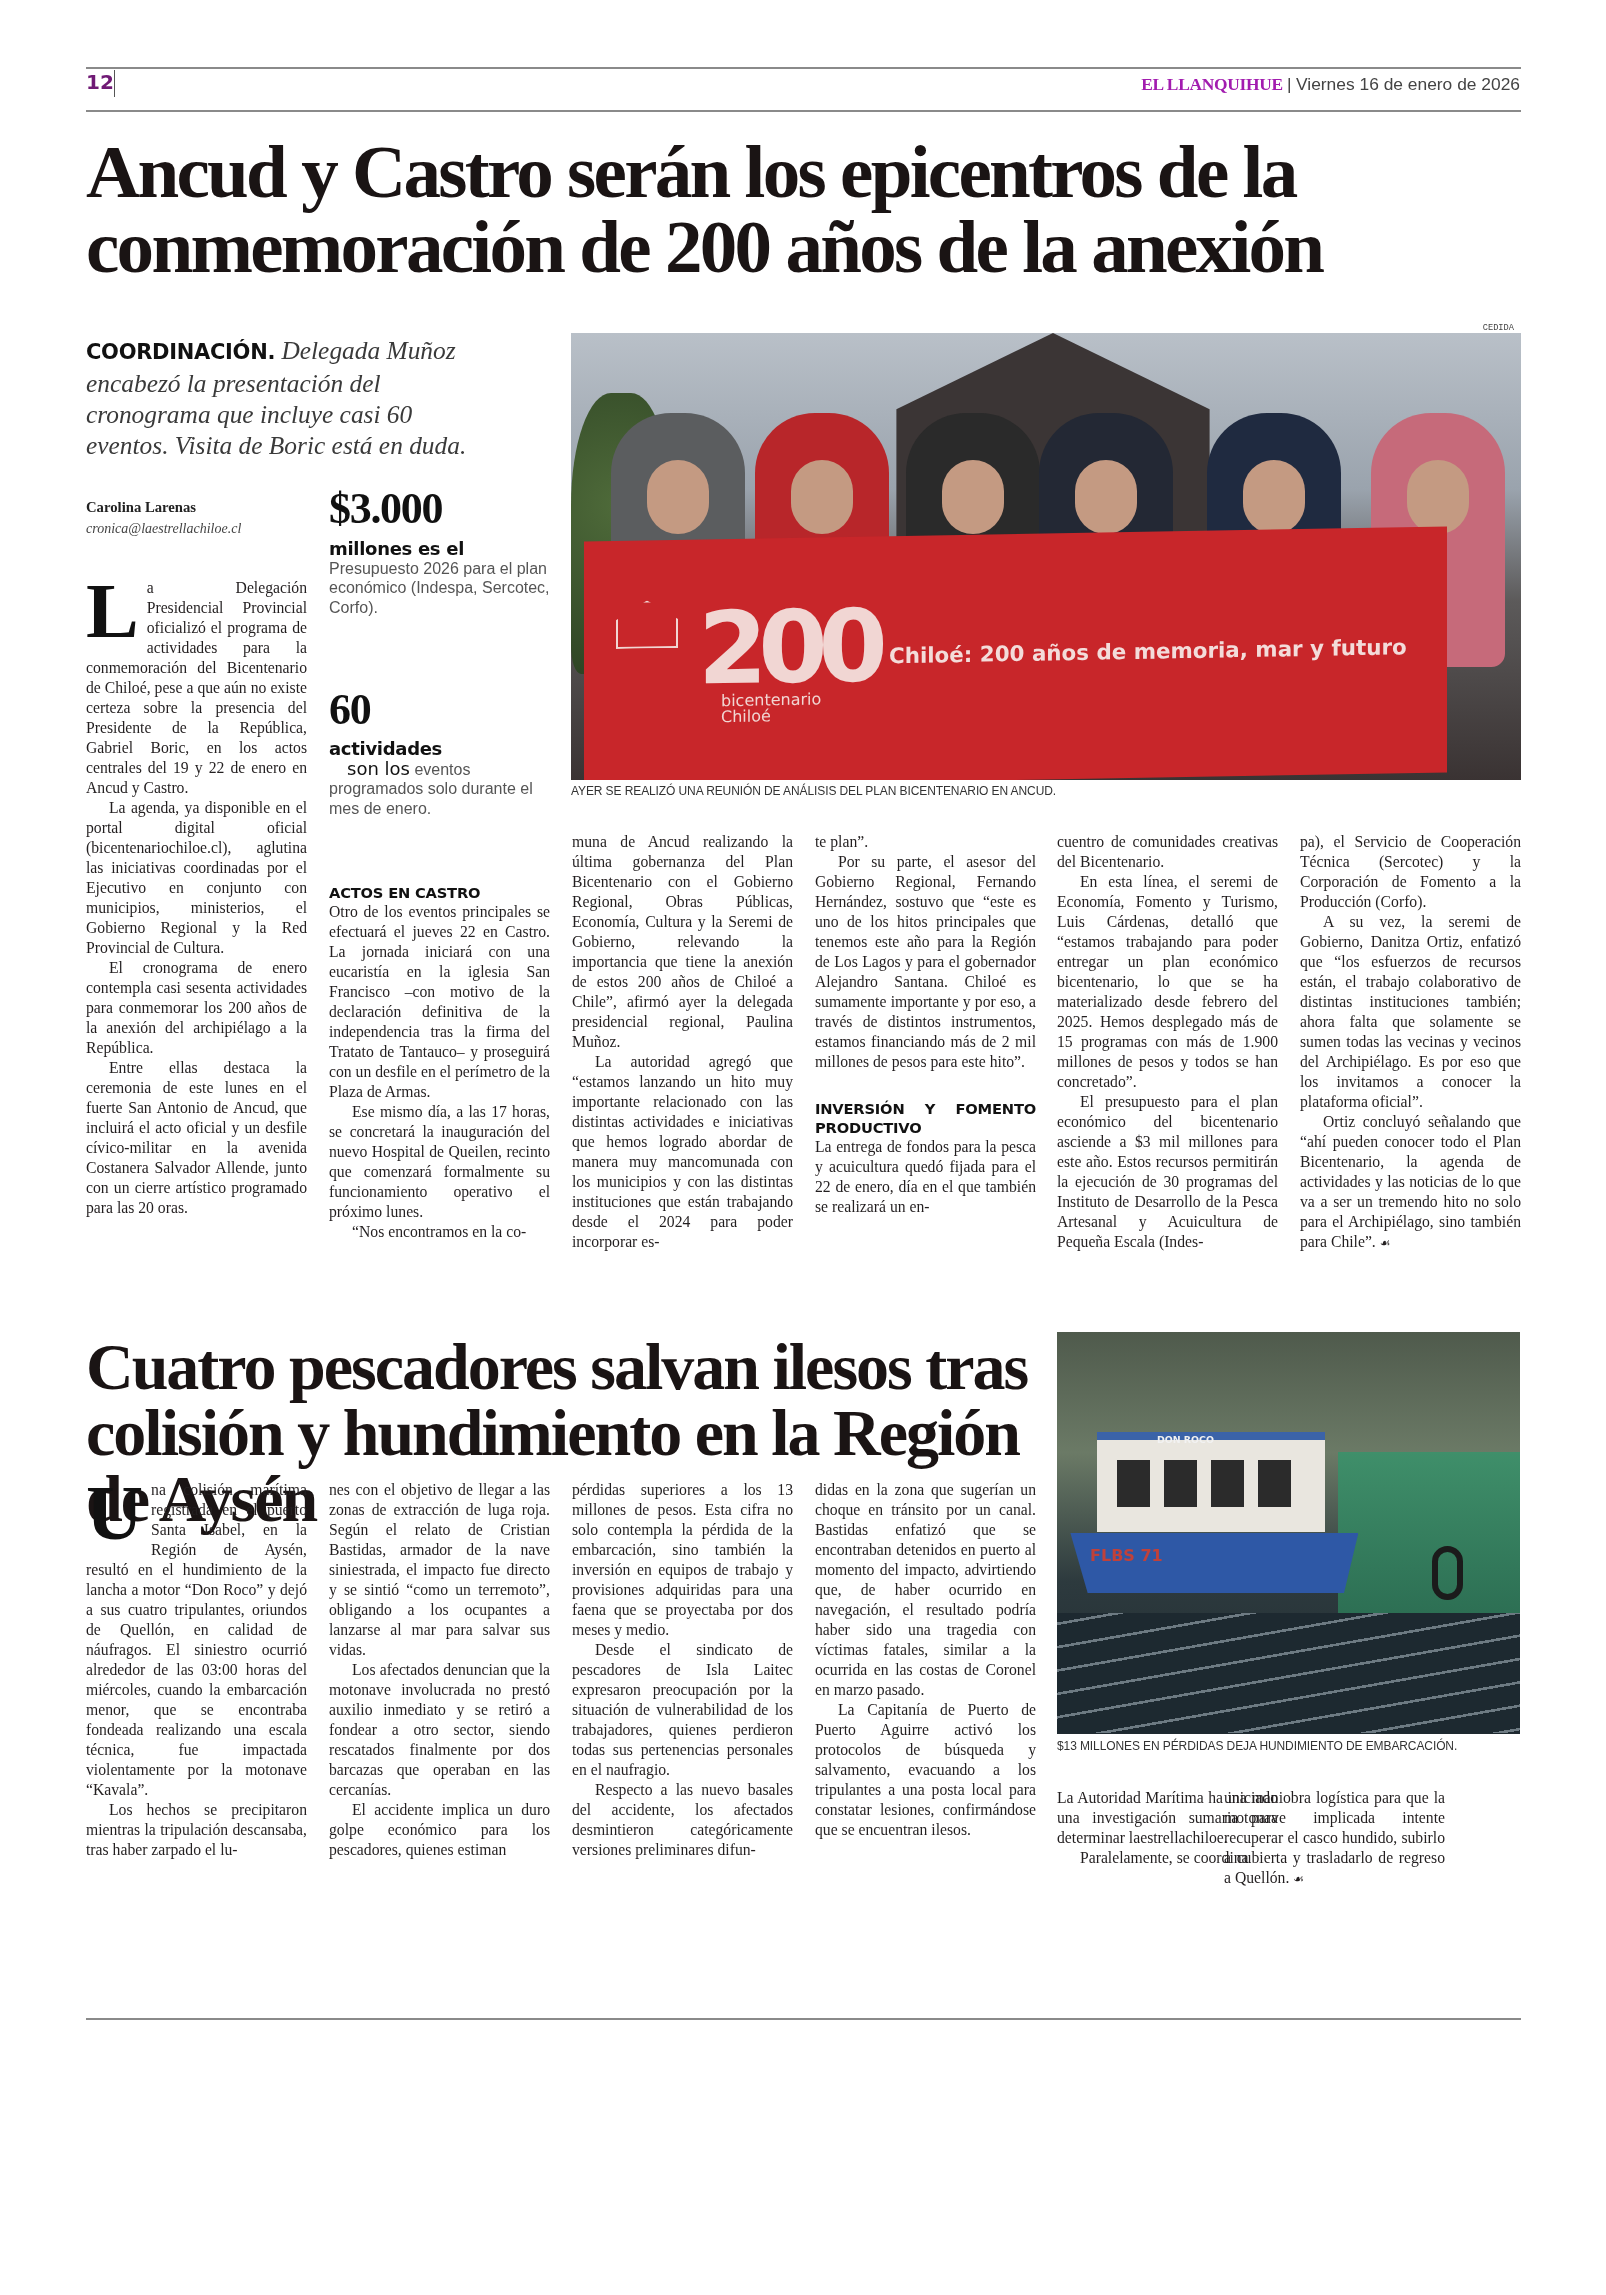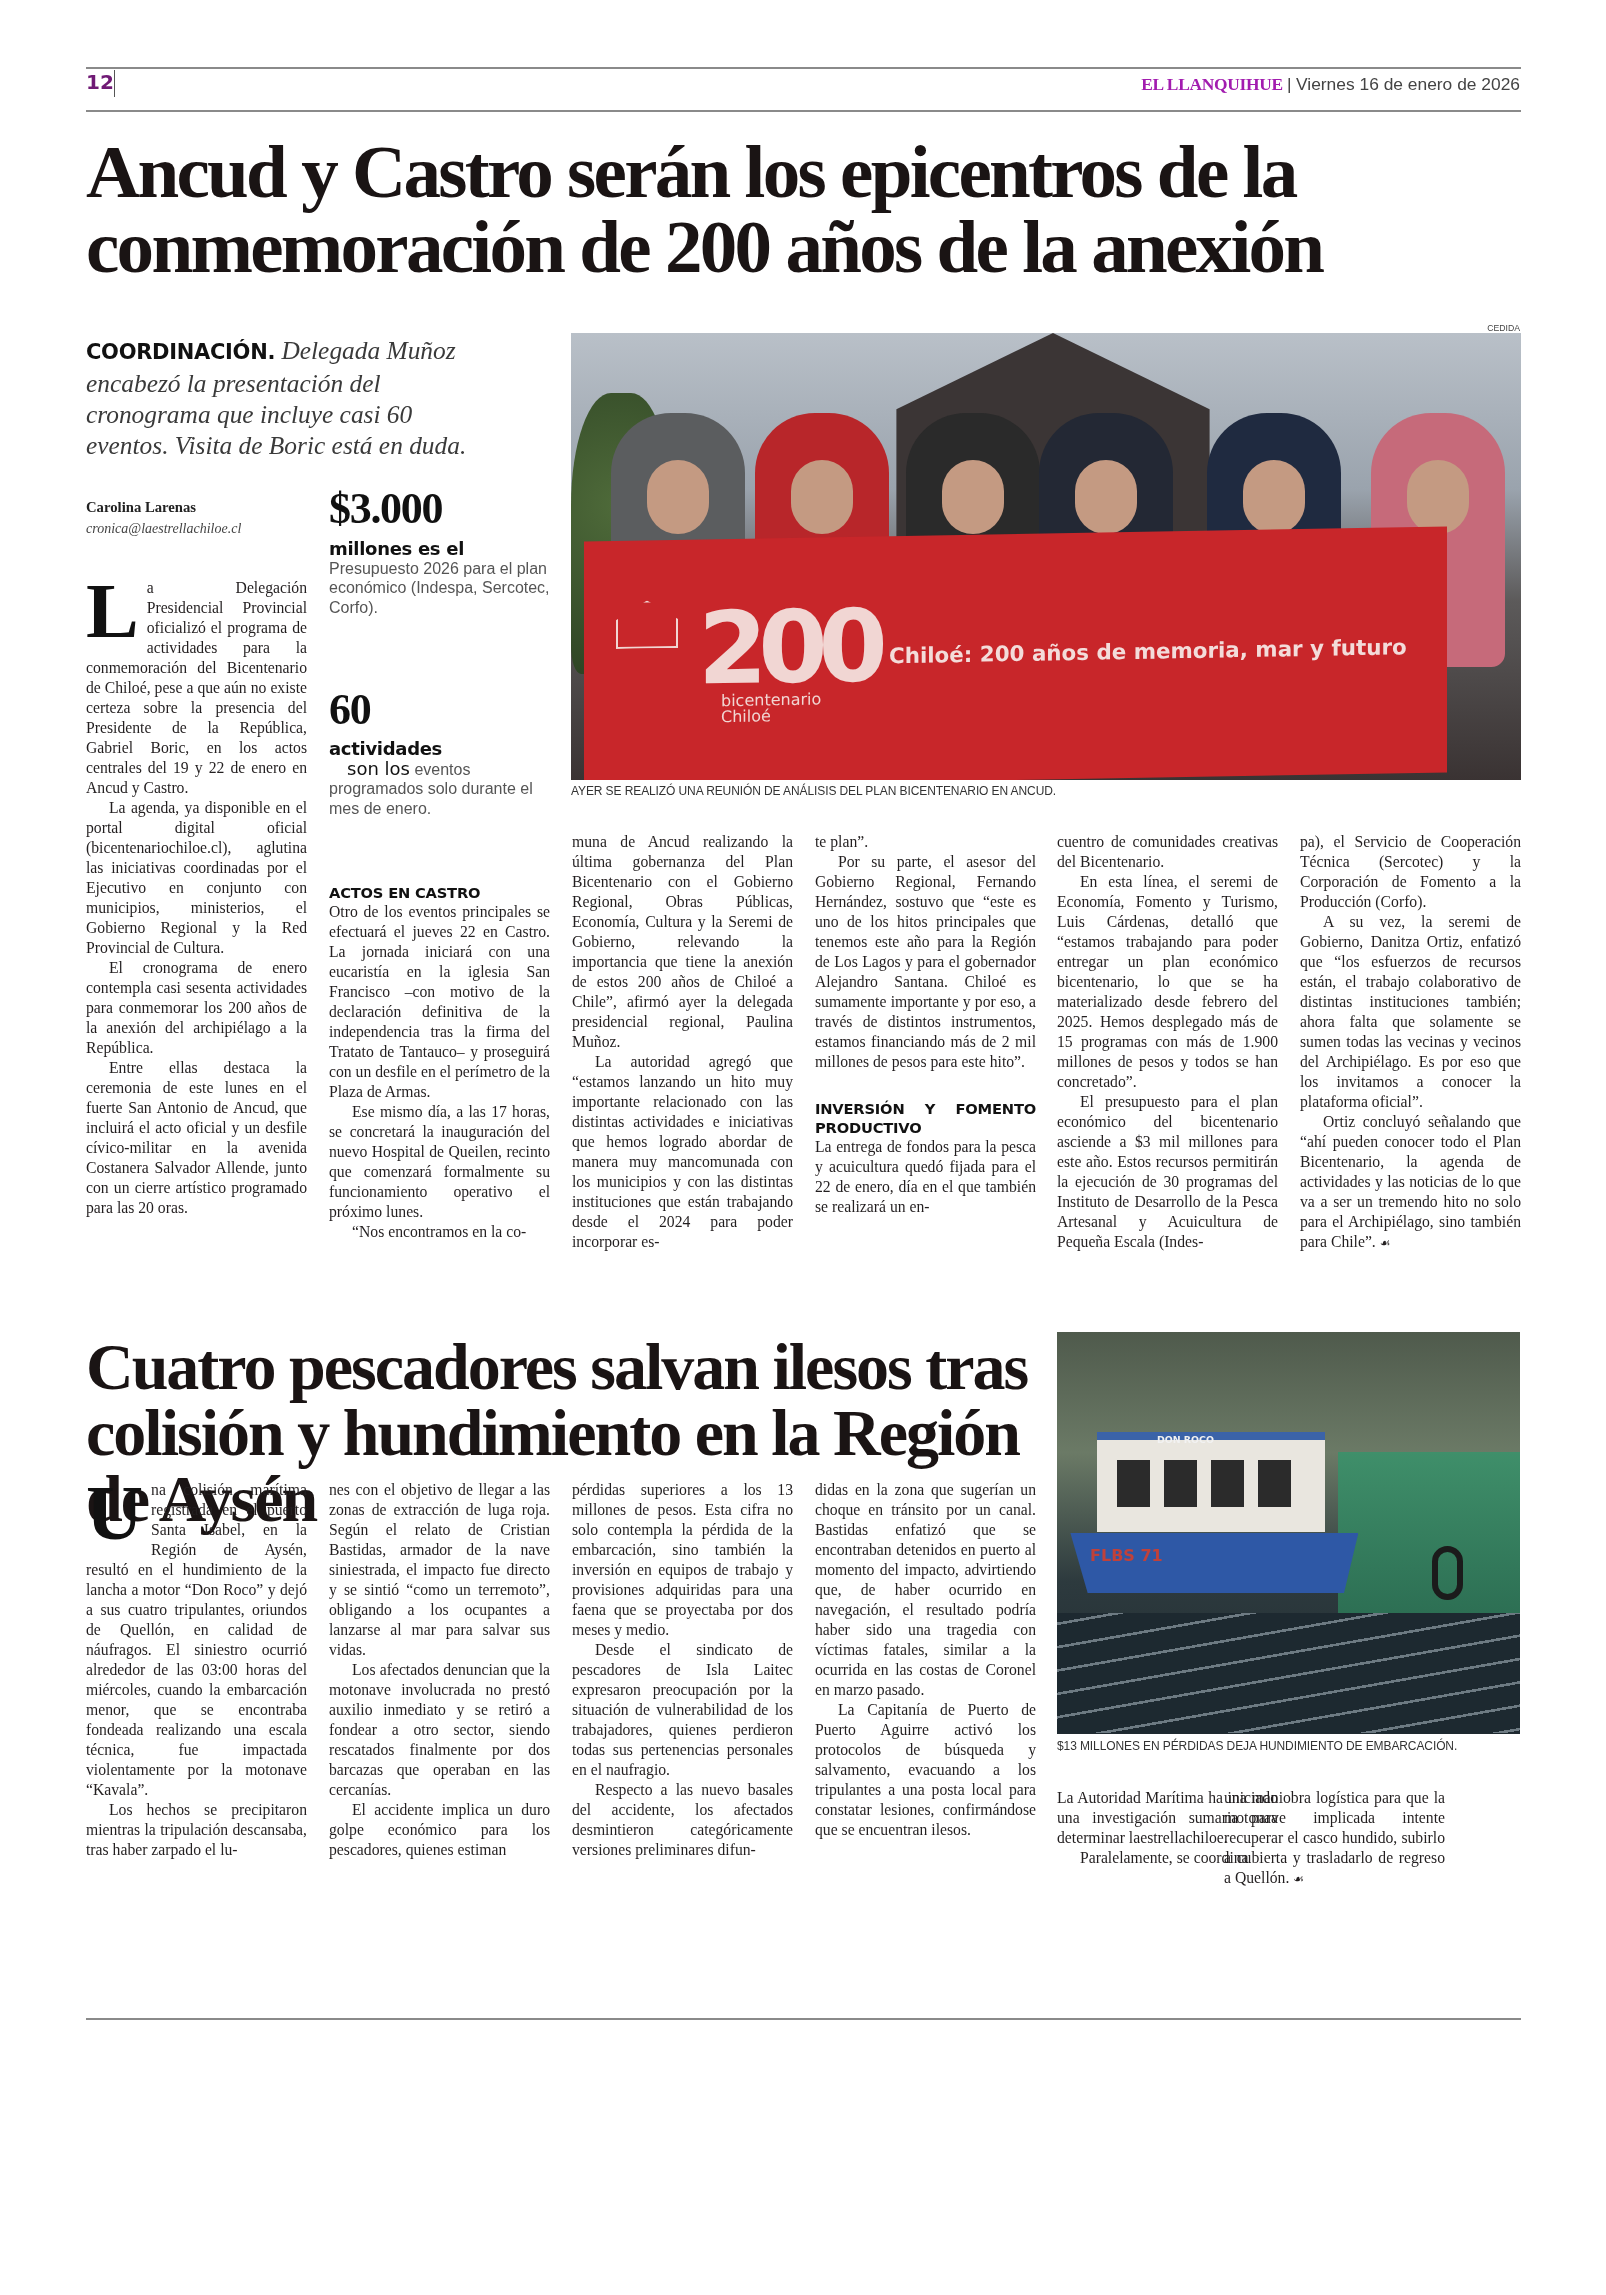--- a/index.html
+++ b/index.html
@@ -33,21 +33,21 @@
   .dropcap { float: left; font-family: "Liberation Serif", serif; font-weight: bold; font-size: 79px; line-height: 59px; margin: 2.7px 8px 0 0; color: #111; }
 
   .stat { position: absolute; left: 329px; width: 221px; }
   .stat .num { font-family: "Liberation Serif", serif; font-weight: bold; font-size: 44px; line-height: 44px; color: #111; letter-spacing: -1.3px; }
   .stat .lead { font-family: "DejaVu Sans", sans-serif; font-weight: bold; font-size: 18px; line-height: 20px; color: #111; letter-spacing: -0.3px; }
   .stat .rest { font-family: "Liberation Sans", sans-serif; font-size: 16px; line-height: 19.4px; color: #555; }
   .stat .lead-inline { font-family: "DejaVu Sans", sans-serif; font-weight: normal; font-size: 18px; color: #111; margin-left: 18px; }
 
   .subhead { font-family: "DejaVu Sans", sans-serif; font-weight: bold; font-size: 14.7px; line-height: 19px; color: #111; text-indent: 0 !important; margin-top: 9.4px; letter-spacing: -0.2px; }
 
-  .credit { position: absolute; right: 86px; top: 323px; font-family: Liberation Sans, sans-serif; font-size: 8.7px; color: #444; }
+  .credit { position: absolute; right: 92px; top: 323px; font-family: Liberation Mono, monospace; font-size: 8.7px; color: #444; }
   .photo { position: absolute; overflow: hidden; }
   .photo1 { left: 571px; top: 333px; width: 950px; height: 447px; background: linear-gradient(180deg,#b9c0c8 0%,#9aa3ad 35%,#5c5a5a 60%,#3a3333 100%); }
   .photo2 { left: 1057px; top: 1332px; width: 463px; height: 402px; background: linear-gradient(180deg,#4f5a4c 0%,#6b7a66 30%,#2d3a3e 62%,#1f2a30 100%); }
   .caption { position: absolute; font-family: "Liberation Sans", sans-serif; font-size: 12px; color: #333; letter-spacing: -0.1px; white-space: nowrap; }
   .cap1 { left: 571px; top: 784px; }
   .cap2 { left: 1057px; top: 1739px; }
 
   
   .church { position: absolute; left: 221px; top: 0; width: 522px; height: 254px; background: #3b3535; clip-path: polygon(20% 100%, 20% 30%, 50% 0, 80% 30%, 80% 100%); }
   .tree { position: absolute; left: 0; top: 60px; width: 100px; height: 281px; background: radial-gradient(circle at 50% 40%, #4f6b3a, #2e4424); border-radius: 40% 40% 10% 10%; }

